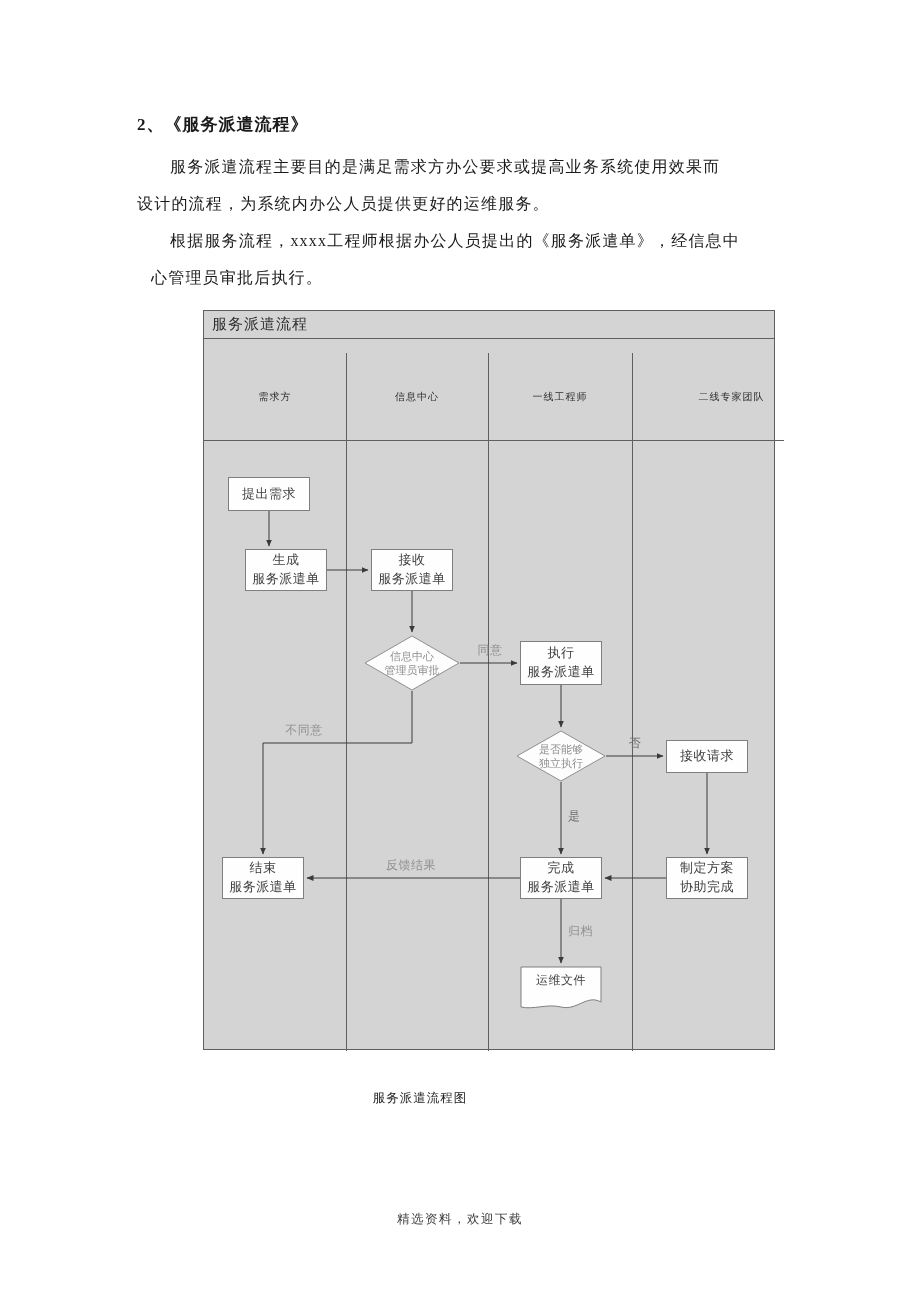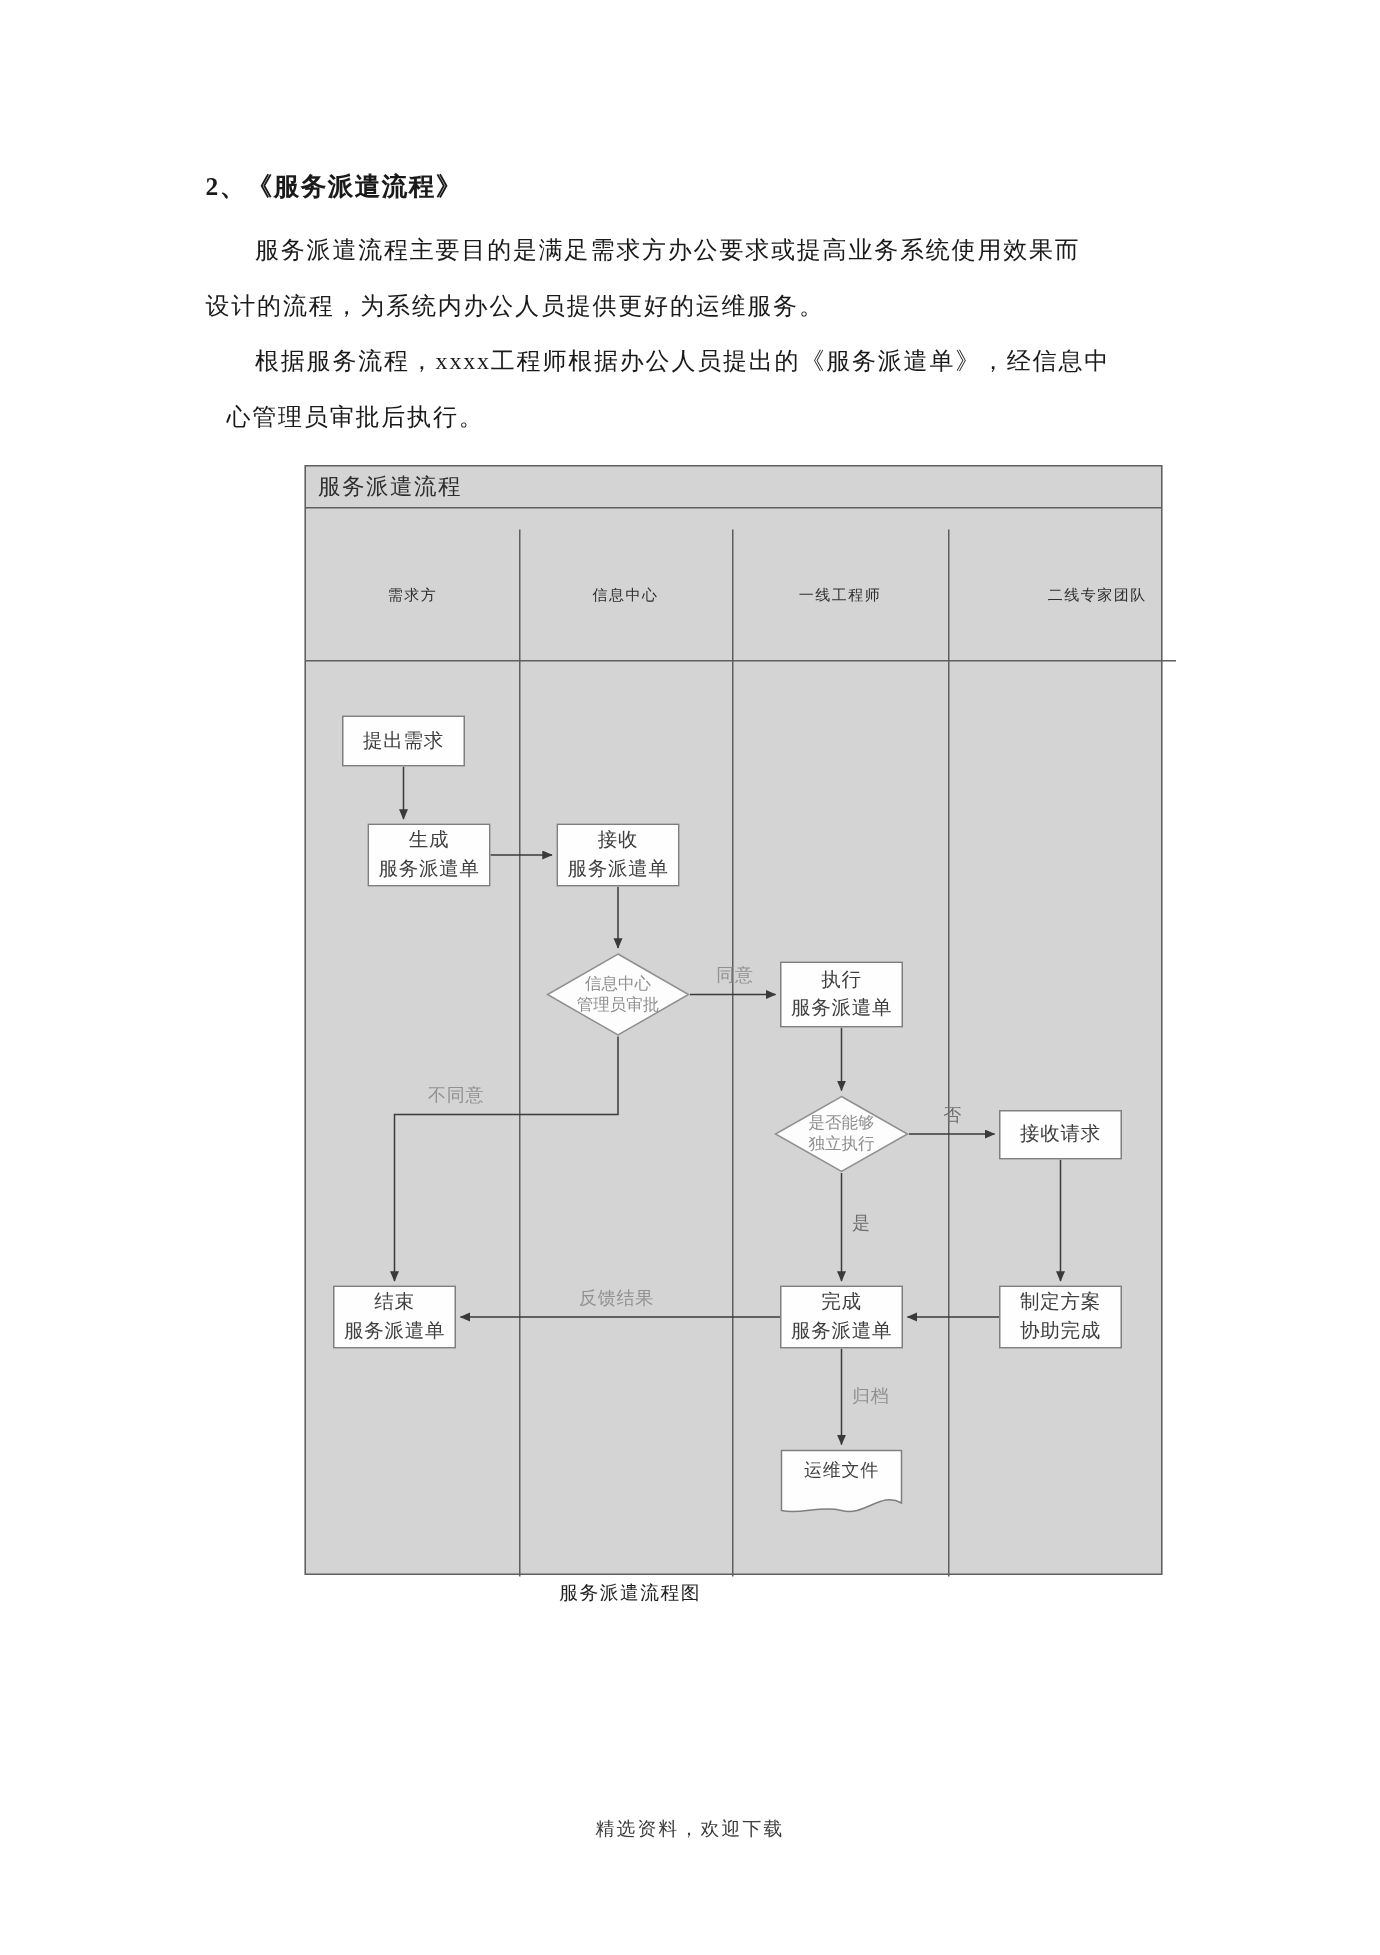--- a/index.html
+++ b/index.html
@@ -50,21 +50,21 @@
   }
   .elabel{
     position:absolute;font-size:12px;color:#919191;letter-spacing:0.5px;
     transform:translate(-50%,-100%);padding-bottom:2px;white-space:nowrap;
   }
   .elabel-side{
     position:absolute;font-size:12px;color:#919191;letter-spacing:0.5px;
     transform:translate(0,-50%);padding-left:3px;white-space:nowrap;
   }
   .elabel.dark,.elabel-side.dark{color:#6d6d6d;}
-  .caption{position:absolute;font-size:12.5px;color:#1f1f1f;letter-spacing:1px;transform:translateX(-50%);}
+  .caption{position:absolute;font-size:12.5px;color:#1f1f1f;letter-spacing:1px;transform:translateX(-50%);margin-top:36px;}
   .footer{position:absolute;left:50%;transform:translateX(-50%);font-size:12.5px;color:#3c3c3c;letter-spacing:1.5px;font-family:Liberation Mono, monospace;}
 </style>
 </head>
 <body>
 
 <div class="page">
 
   <div class="abs heading" style="left:137px;top:113px;">2、《服务派遣流程》</div>
 
   <div class="abs para" style="left:170px;top:157px;">服务派遣流程主要目的是满足需求方办公要求或提高业务系统使用效果而</div>

